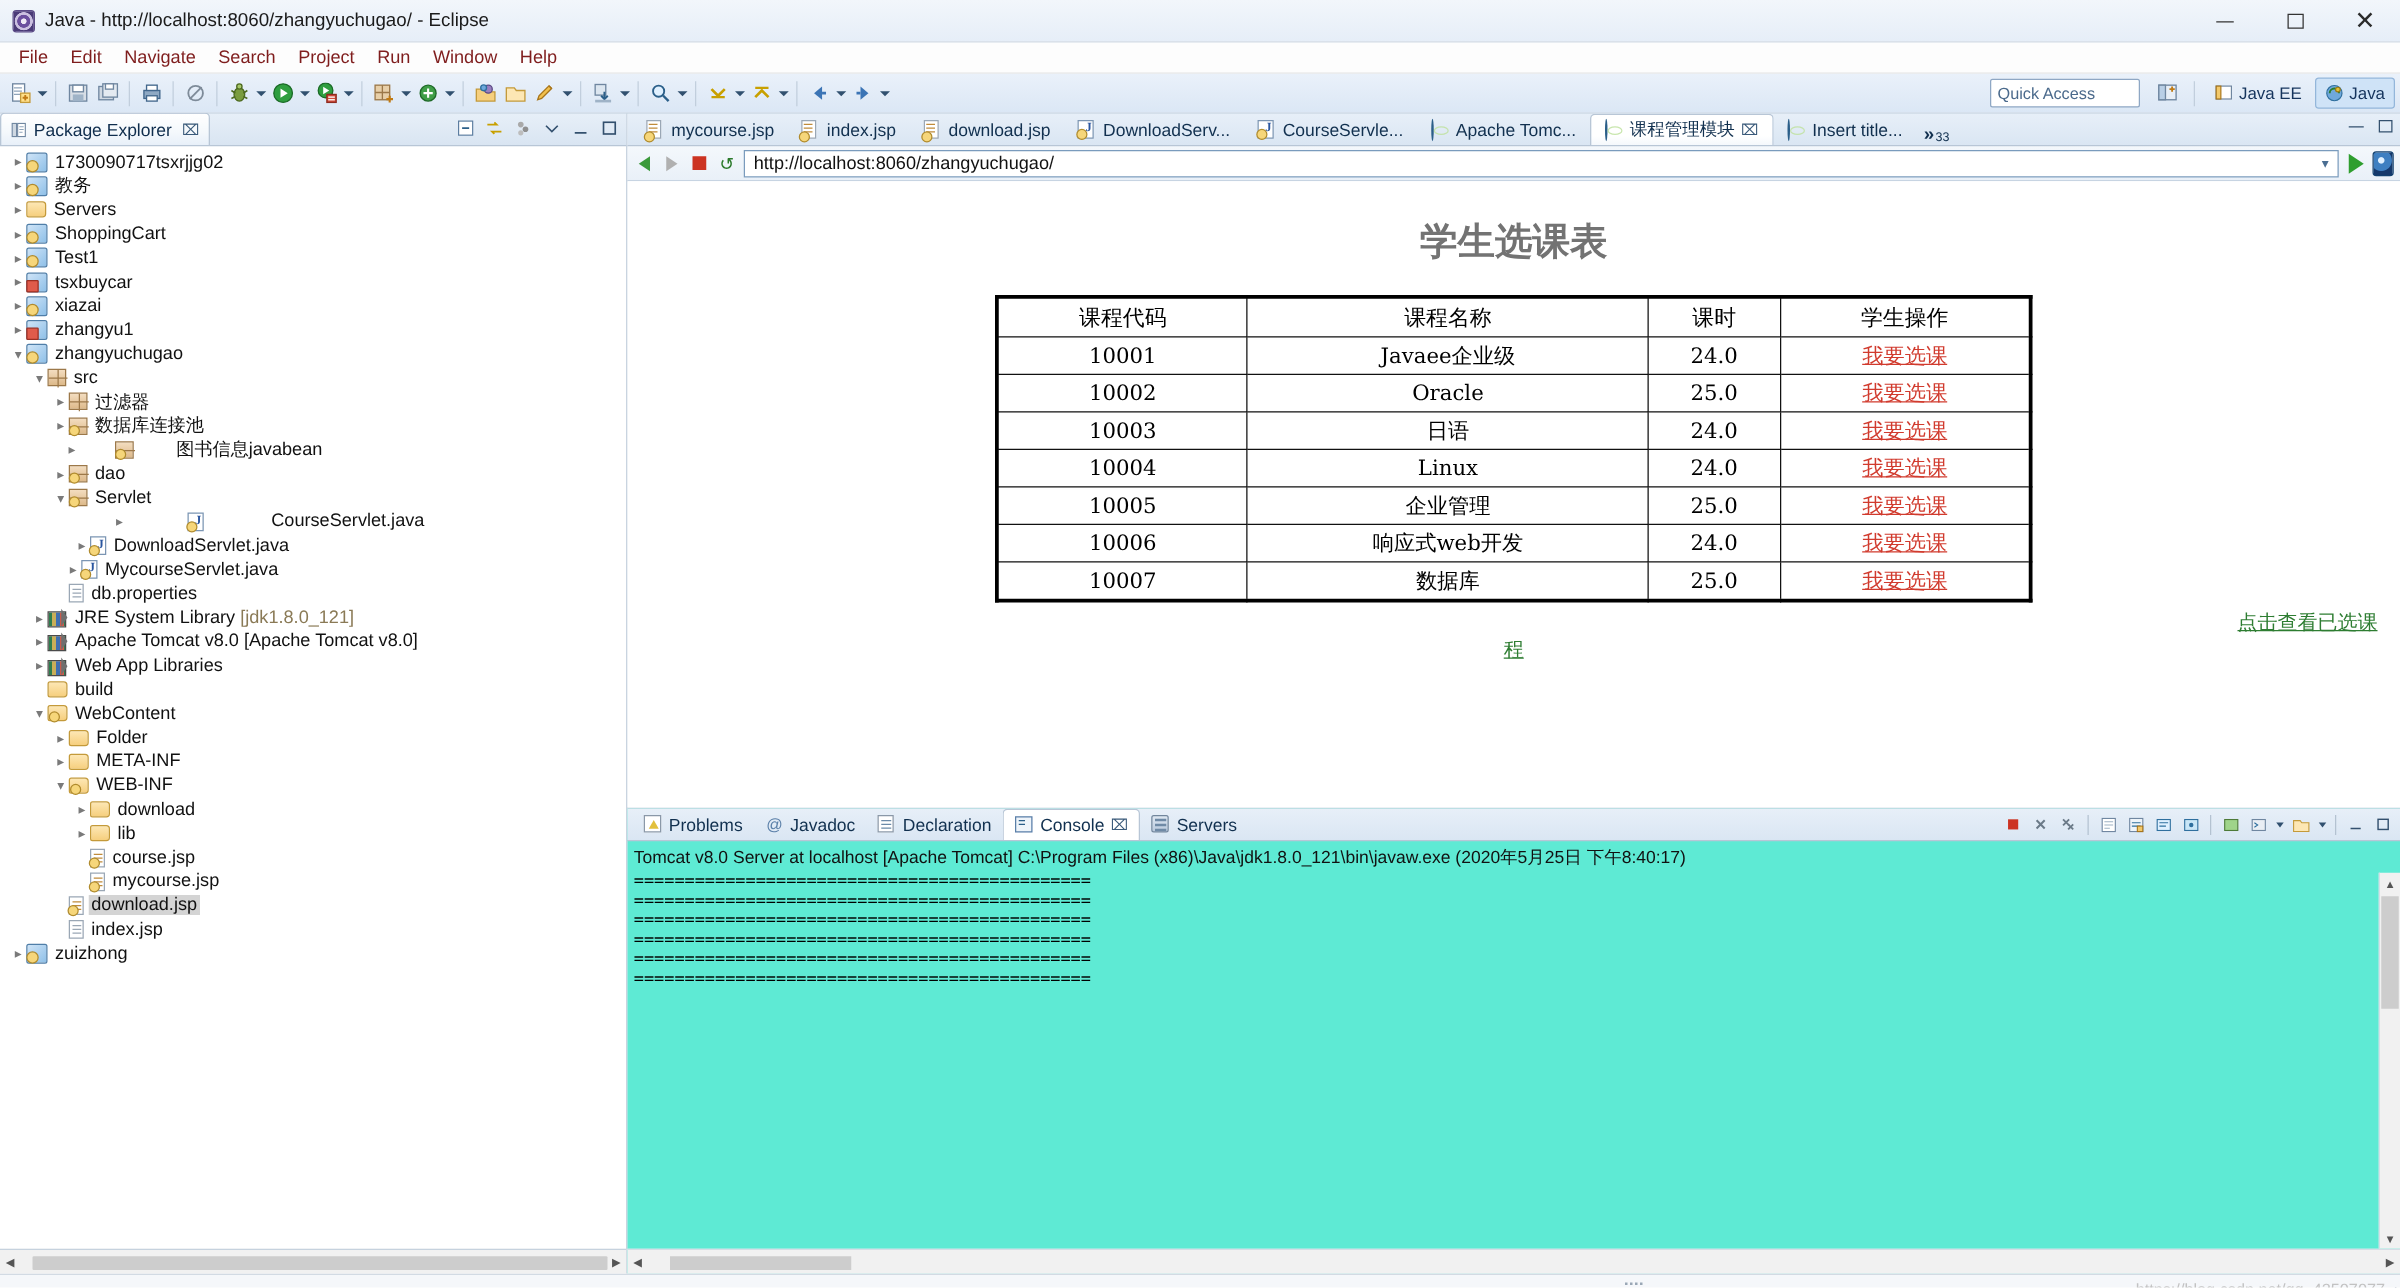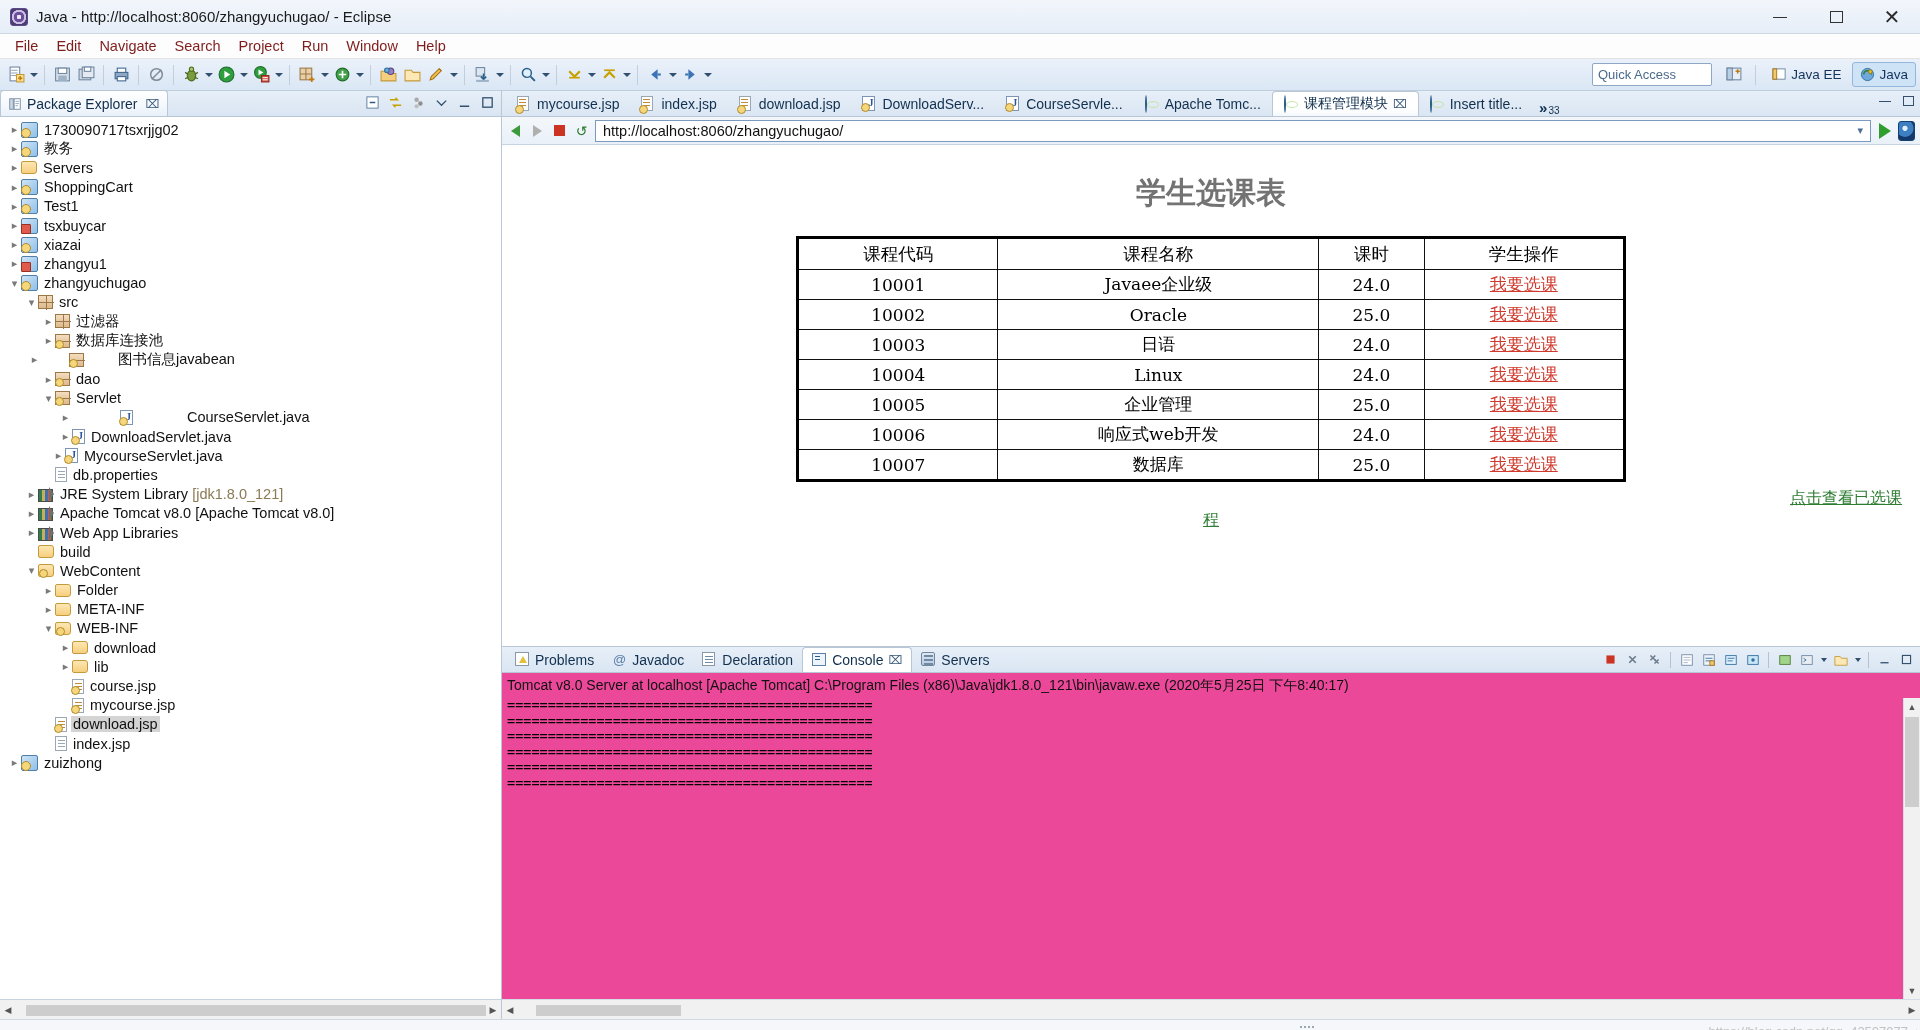--- a/index.html
+++ b/index.html
@@ -218,21 +218,21 @@
     color: #2e7d32; text-decoration: underline; font-size: 16px;
     font-family: "DejaVu Serif", "Liberation Serif", serif;
   }
   .stray-char {
     position: absolute; left: 50%; transform: translateX(-50%); top: 28px;
     color: #2e7d32; text-decoration: underline; font-size: 16px;
     font-family: "DejaVu Serif", "Liberation Serif", serif;
   }
 
   
-  .console-area { flex:1; display:flex; flex-direction:column; background:#ec4899; }
+  .console-area { flex:1; display:flex; flex-direction:column; background:#5eead4; }
   .console-tabbar {
     height: 26px; position:relative; display:flex; align-items:flex-end;
     background: linear-gradient(180deg,#e7eff8 0%, #dae6f3 100%);
     border-bottom: 1px solid #b8c6d6; padding-left: 4px;
   }
   .ctab { height:25px; display:flex; align-items:center; gap:5px; padding:0 9px; font-size:14px; color:#11304f; }
   .ctab.active { background:#fff; border:1px solid #b8c6d6; border-bottom:none; border-radius:4px 4px 0 0; }
   .ctab .tclose { font-size:12px; color:#3a5a7a; }
   .ctab-ico { width:15px; height:15px; position:relative; flex:none; }
   .ic-problems { width:14px;height:14px;background:#fff;border:1px solid #8a98a8; }
@@ -603,36 +603,36 @@
         <div class="trow" style="padding-left: 42px;">
           <span class="tarrow closed"></span>
           <span class="ticon ic-pkg"></span>
           <span class="tlabel">过滤器</span>
         </div>
         <div class="trow" style="padding-left: 42px;">
           <span class="tarrow closed"></span>
           <span class="ticon ic-pkgw"></span>
           <span class="tlabel">数据库连接池</span>
         </div>
-        <div class="trow" style="padding-left: 28px; gap: 28px;">
+        <div class="trow" style="padding-left: 51px; gap: 28px;">
           <span class="tarrow closed"></span>
           <span class="ticon ic-pkgw"></span>
           <span class="tlabel">图书信息javabean</span>
         </div>
         <div class="trow" style="padding-left: 42px;">
           <span class="tarrow closed"></span>
           <span class="ticon ic-pkgw"></span>
           <span class="tlabel">dao</span>
         </div>
         <div class="trow" style="padding-left: 42px;">
           <span class="tarrow open"></span>
           <span class="ticon ic-pkgw"></span>
           <span class="tlabel">Servlet</span>
         </div>
-        <div class="trow" style="padding-left: 59px; gap: 48px;">
+        <div class="trow" style="padding-left: 89px; gap: 48px;">
           <span class="tarrow closed"></span>
           <span class="ticon ic-java"></span>
           <span class="tlabel">CourseServlet.java</span>
         </div>
         <div class="trow" style="padding-left: 59px;">
           <span class="tarrow closed"></span>
           <span class="ticon ic-java"></span>
           <span class="tlabel">DownloadServlet.java</span>
         </div>
         <div class="trow" style="padding-left: 52px;">

